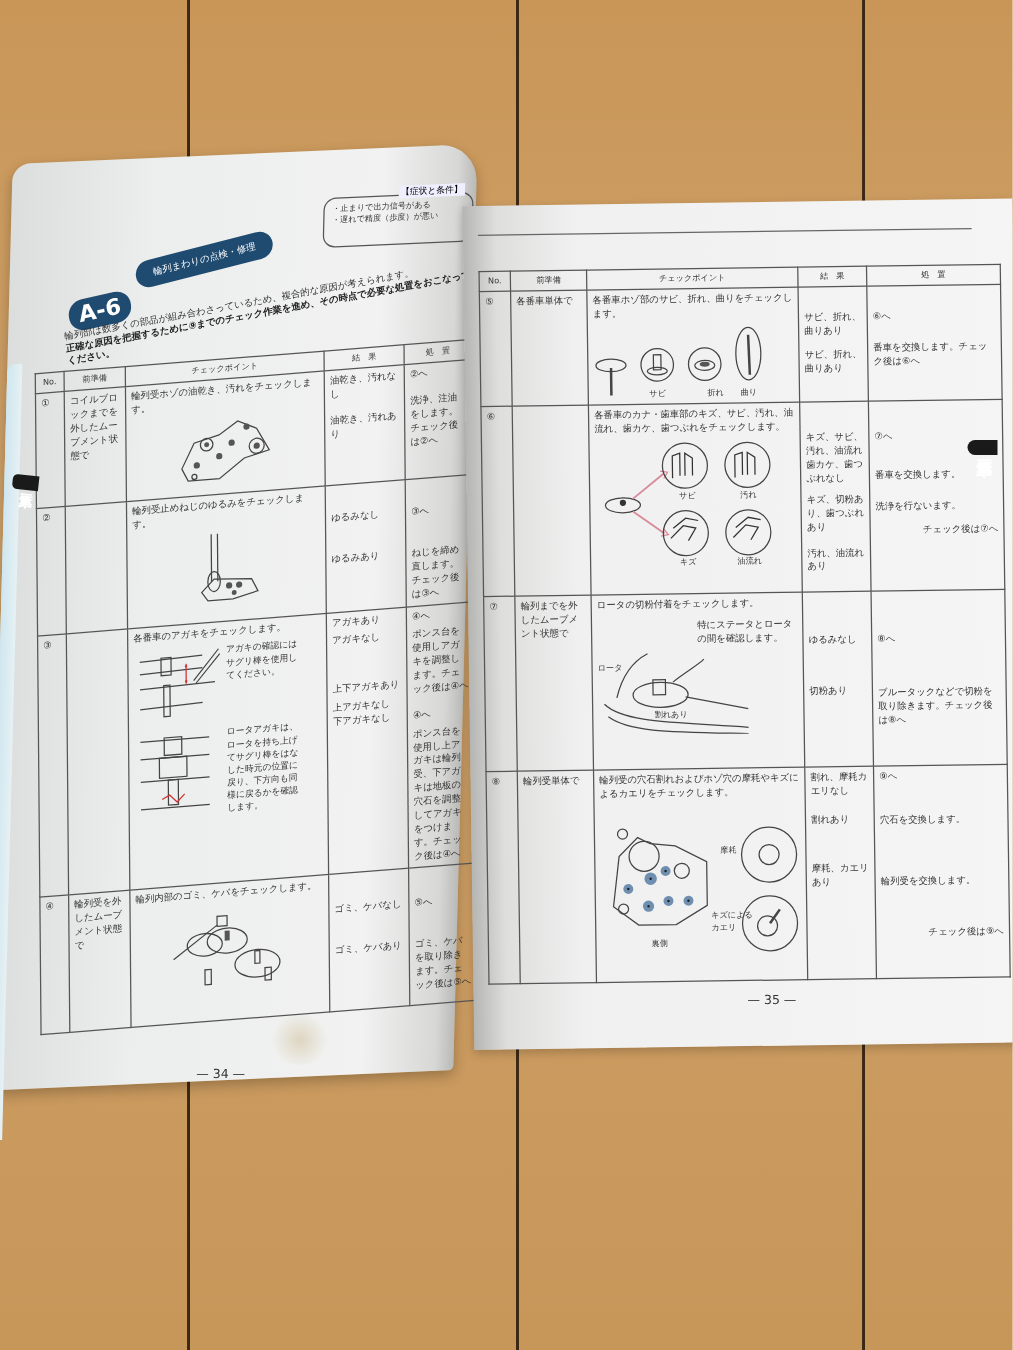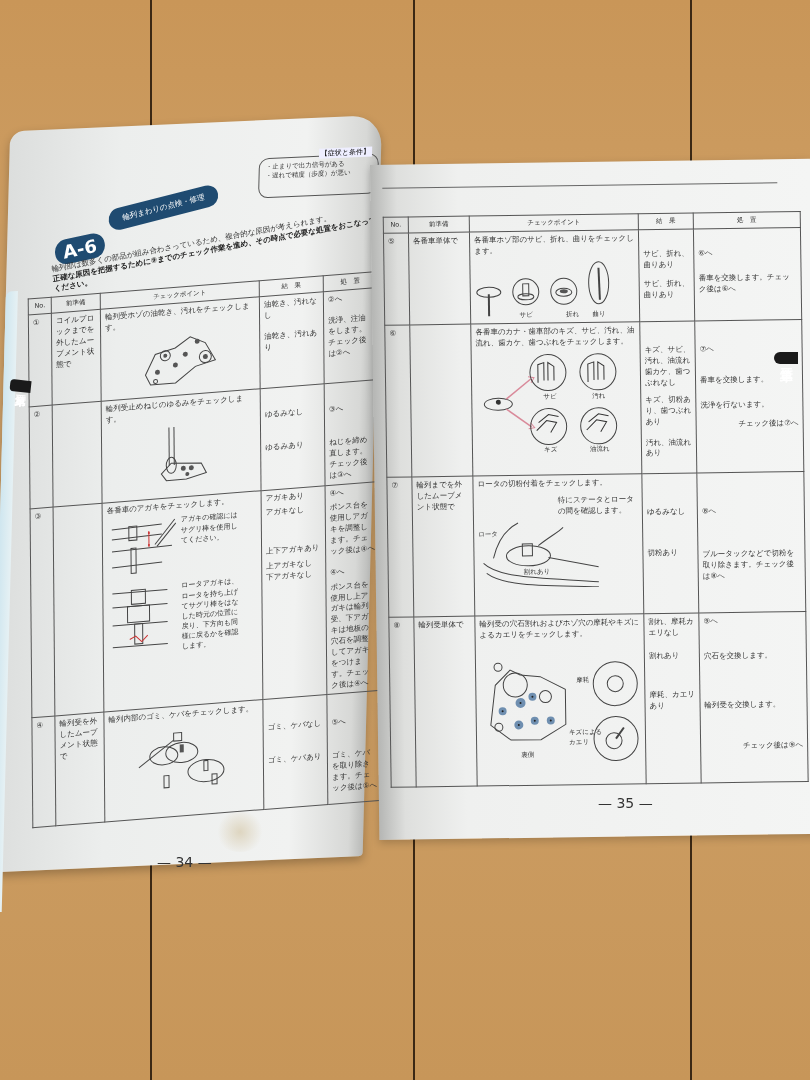--- a/index.html
+++ b/index.html
@@ -80,21 +80,21 @@
   .right-table { left: 12px; top: 52px; width: 418px; }
 
   .fig { display:block; margin: 4px auto; }
   .chapter-tab {
     position:absolute; background:#1a1a1a; color:#fff; font-size: 13px; font-weight: bold;
     writing-mode: vertical-rl; padding: 6px 3px; border-radius: 4px 0 0 4px;
   }
   .tab-left { left: 10px; top: 380px; transform: rotate(6deg); font-size: 11px; }
   .tab-right { left: 774px; top: 352px; border-radius: 6px 0 0 6px; }
 
-  .page-num { position:absolute; font-size: 14px; color:#333; }
+  .page-num { position:absolute; font-size: 10px; color:#333; }
   .pn-left { left: 157px; top: 808px; margin-top: 46px; }
   .pn-right { left: 598px; top: 795px; }
 
   .stain { position:absolute; left: 215px; top: 812px; width: 50px; height: 40px; border-radius: 50%;
     background: radial-gradient(circle, rgba(210,195,160,.6), rgba(230,220,200,0) 70%); }
 </style>
 </head>
 <body>
 
 <div class="floor">

